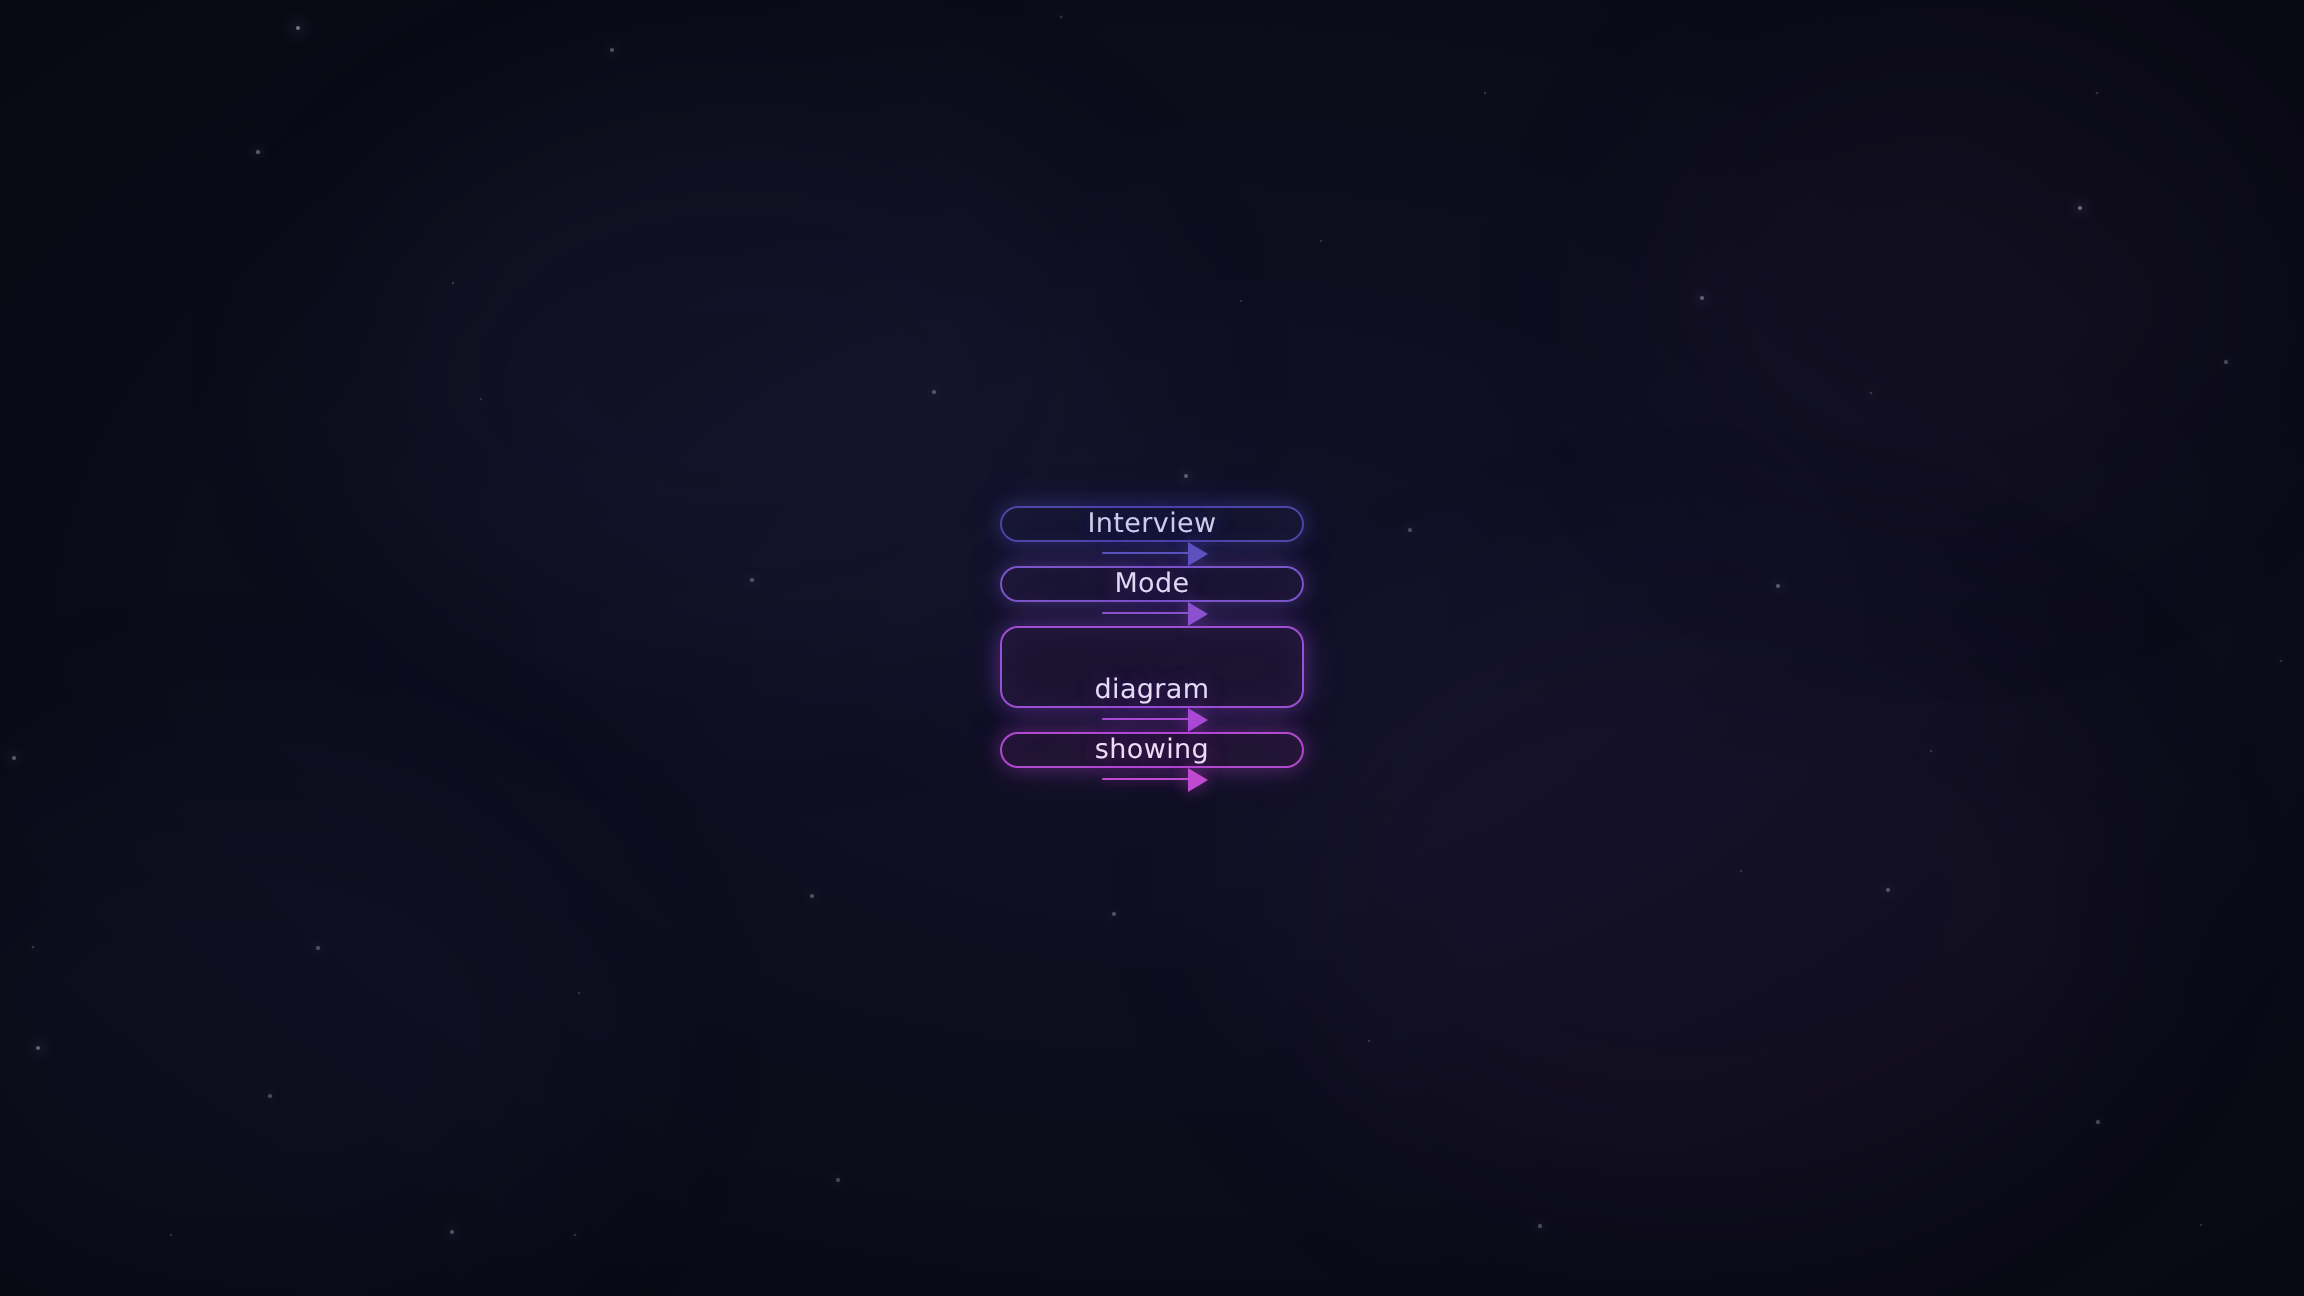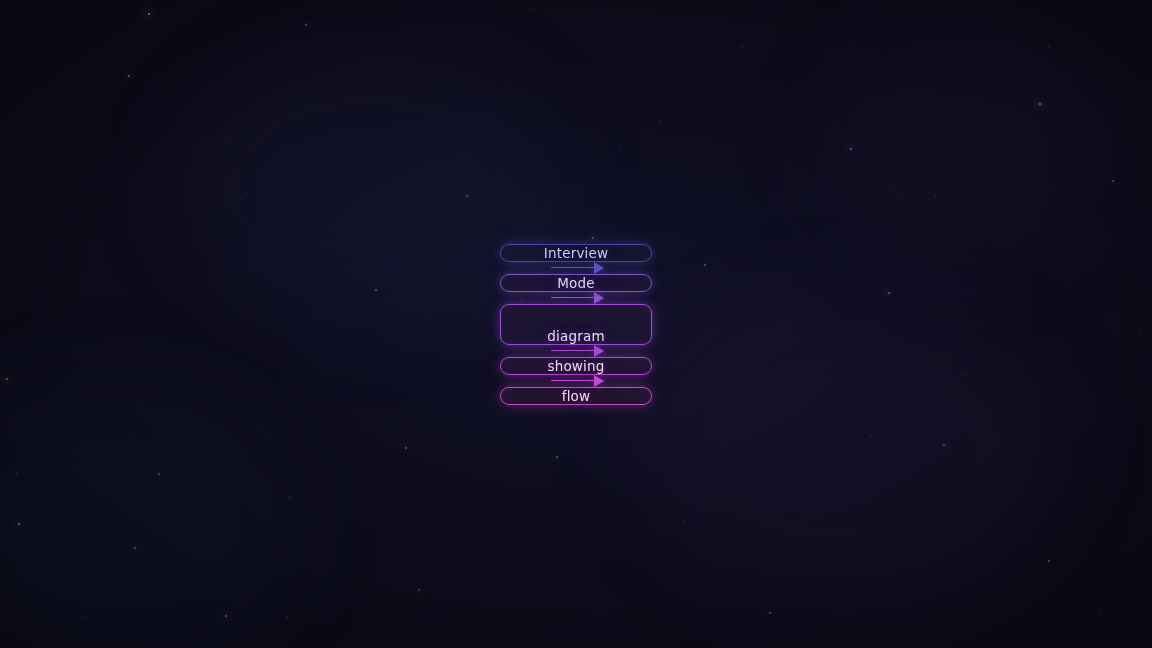--- a/index.html
+++ b/index.html
@@ -145,18 +145,15 @@
         <div class="shaft" style="background: rgb(168, 74, 212); box-shadow: rgba(168, 74, 212, 0.467) 0px 0px 6px;"></div>
         <div class="head" style="filter: drop-shadow(rgba(168, 74, 212, 0.533) 0px 0px 4px);"></div>
       </div>
       <div class="node" style="border-color: rgb(178, 74, 208); background: rgba(46, 23, 60, 0.44); box-shadow: rgba(194, 74, 224, 0.333) 0px 0px 10px, rgba(194, 74, 224, 0.15) 0px 0px 22px, rgba(194, 74, 224, 0.08) 0px 0px 18px inset;">
         <span class="label" style="color: rgb(237, 220, 244); text-shadow: rgba(194, 74, 224, 0.4) 0px 0px 10px, rgba(194, 74, 224, 0.2) 0px 0px 20px;">showing</span>
       </div>
       <div class="arrow" style="color: rgb(191, 74, 208);">
         <div class="shaft" style="background: rgb(191, 74, 208); box-shadow: rgba(191, 74, 208, 0.467) 0px 0px 6px;"></div>
         <div class="head" style="filter: drop-shadow(rgba(191, 74, 208, 0.533) 0px 0px 4px);"></div>
       </div>
-      <div class="node" style="border-color: rgb(192, 75, 192); background: rgba(48, 22, 56, 0.44); box-shadow: rgba(210, 74, 210, 0.333) 0px 0px 10px, rgba(210, 74, 210, 0.15) 0px 0px 22px, rgba(210, 74, 210, 0.08) 0px 0px 18px inset;">
-        <span class="label" style="color: rgb(240, 220, 240); text-shadow: rgba(210, 74, 210, 0.4) 0px 0px 10px, rgba(210, 74, 210, 0.2) 0px 0px 20px;">flow</span>
-      </div>
     </div>
 
 </div>
 
 </body></html>

